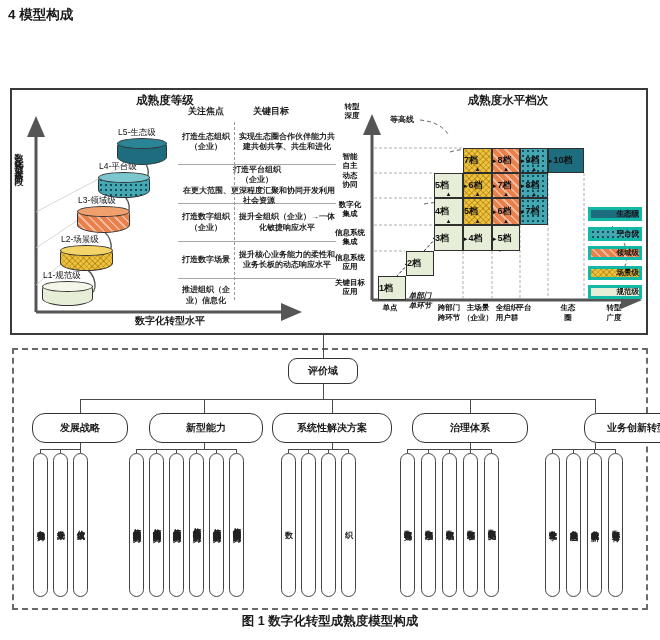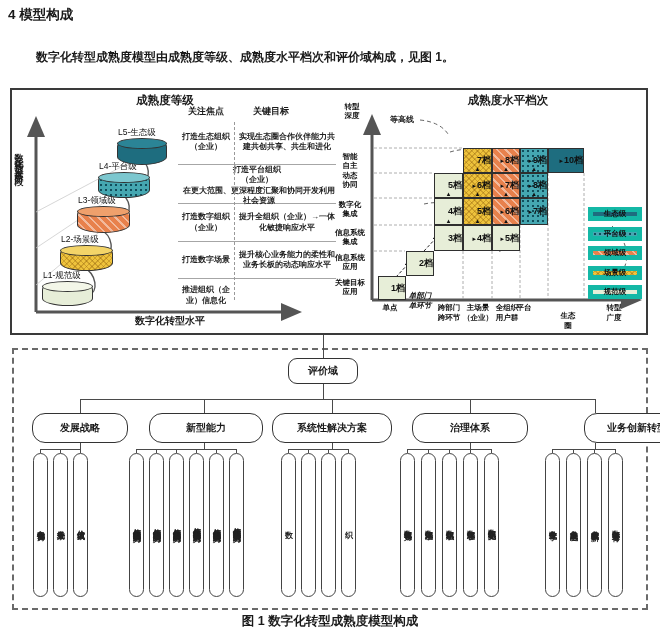--- a/index.html
+++ b/index.html
@@ -34,26 +34,26 @@
   .cyl-label{position:absolute;font-size:8.5px;font-weight:400;color:#111;white-space:nowrap;}
   .top1{background:#f3f6e8;} .top2{background:#f3d468;} .top3{background:#efa06c;}
   .top4{background:#7cc7cf;} .top5{background:#2b8496;}
   
   .lv1{background:#e7eed8;}
   .lv2{background:#eec33c;background-image:repeating-linear-gradient(45deg,rgba(120,70,0,.28) 0 1px,transparent 1px 4px),repeating-linear-gradient(-45deg,rgba(120,70,0,.28) 0 1px,transparent 1px 4px);}
   .lv3{background:#e8814c;background-image:repeating-linear-gradient(45deg,rgba(255,255,255,.45) 0 1.5px,transparent 1.5px 6px);}
   .lv4{background:#45a7b1;background-image:radial-gradient(circle at 2px 2px,#114e5c 1.1px,transparent 1.4px);background-size:5px 5px;}
   .lv5{background:#1e6d7f;}
   
-  .cell{position:absolute;border:1px solid #2f2f2f;box-sizing:border-box;display:flex;align-items:center;justify-content:flex-end;}
+  .cell{position:absolute;border:1px solid #2f2f2f;box-sizing:border-box;display:flex;align-items:center;justify-content:flex-start;}
   .cell-label{font-size:9px;font-weight:700;color:#101010;line-height:1;}
   .ar{font-size:7px;color:#111;margin-right:1px;line-height:1;}
   .au{position:absolute;bottom:0;left:50%;transform:translateX(-50%);font-size:7px;color:#111;line-height:1;}
-  .legend-item{position:absolute;width:54px;height:14px;border:5px solid #14b8a6;box-sizing:border-box;
-               display:flex;align-items:center;justify-content:center;}
+  .legend-item{position:absolute;width:54px;height:14px;border:3px solid #14b8a6;box-sizing:border-box;
+               display:flex;align-items:center;justify-content:flex-end;}
   .legend-item span{font-size:7.5px;font-weight:700;color:#111;line-height:1;}
   .xtick{position:absolute;text-align:center;font-size:7.5px;font-weight:600;line-height:1.3;white-space:pre-line;color:#111;}
   .ytick{position:absolute;width:36px;text-align:center;font-size:7.5px;font-weight:600;line-height:1.25;white-space:pre-line;color:#111;}
   .axis-title{font-weight:700 !important;}
   #contour-label{left:390px;top:114px;font-size:8px;font-weight:600;color:#222;}
   
   .hline,.vline{position:absolute;background:#4a4a4a;}
   #root-box{left:288px;top:358px;width:70px;height:26px;border:1.5px solid #333;border-radius:9px;
             background:#fff;box-sizing:border-box;display:flex;align-items:center;justify-content:center;}
   #root-box span{font-size:10px;font-weight:700;}
@@ -65,21 +65,20 @@
   .capsule span{writing-mode:vertical-rl;text-orientation:upright;font-size:8px;font-weight:700;
                 letter-spacing:.5px;color:#222;line-height:1;}
   svg.overlay{position:absolute;left:0;top:0;pointer-events:none;}
 </style>
 </head>
 <body>
 
 <div id="app">
 
   <div class="abs" id="doc-heading">4 模型构成</div>
-  <div class="abs" id="doc-intro">数字化转型成熟度模型由成熟度等级、成熟度水平档次和评价域构成，见图 1。</div>
 
   <div class="abs" id="fig-box"></div>
 
   <div class="abs diagram-title" style="left:110px;top:93px;width:110px;">成熟度等级</div>
   <div class="abs" id="ml-ylabel">数字化转型发展阶段</div>
   <div class="abs" id="ml-xlabel">数字化转型水平</div>
   <div class="abs ml-colhead" style="left:178px;top:105px;width:56px;">关注焦点</div>
   <div class="abs ml-colhead" style="left:236px;top:105px;width:70px;">关键目标</div>
   <div class="abs" id="ml-rows">
       <div class="ml-row sep" style="height: 44px;">
@@ -284,21 +283,21 @@
     <div class="xtick" style="left: 373px; top: 303px; width: 34px;">单点</div>
     <div class="xtick" style="left: 403px; top: 291px; width: 34px; font-style: italic;">单部门
 单环节</div>
     <div class="xtick" style="left: 432px; top: 303px; width: 34px;">跨部门
 跨环节</div>
     <div class="xtick" style="left: 461px; top: 303px; width: 34px;">主场景
 （企业）</div>
     <div class="xtick" style="left: 490px; top: 303px; width: 34px;">全组织
 用户群</div>
     <div class="xtick" style="left: 507px; top: 303px; width: 34px; font-family: Liberation Serif, serif;">平台</div>
-    <div class="xtick" style="left: 551px; top: 303px; width: 34px; margin-top: 8px;">生态
+    <div class="xtick" style="left: 551px; top: 303px; width: 34px;">生态
 圈</div>
     <div class="ytick" style="left: 332px; top: 278px;">关键目标
 应用</div>
     <div class="ytick" style="left: 332px; top: 253px;">信息系统
 应用</div>
     <div class="ytick" style="left: 332px; top: 228px;">信息系统
 集成</div>
     <div class="ytick" style="left: 332px; top: 200px;">数字化
 集成</div>
     <div class="ytick" style="left: 332px; top: 152px;">智能

